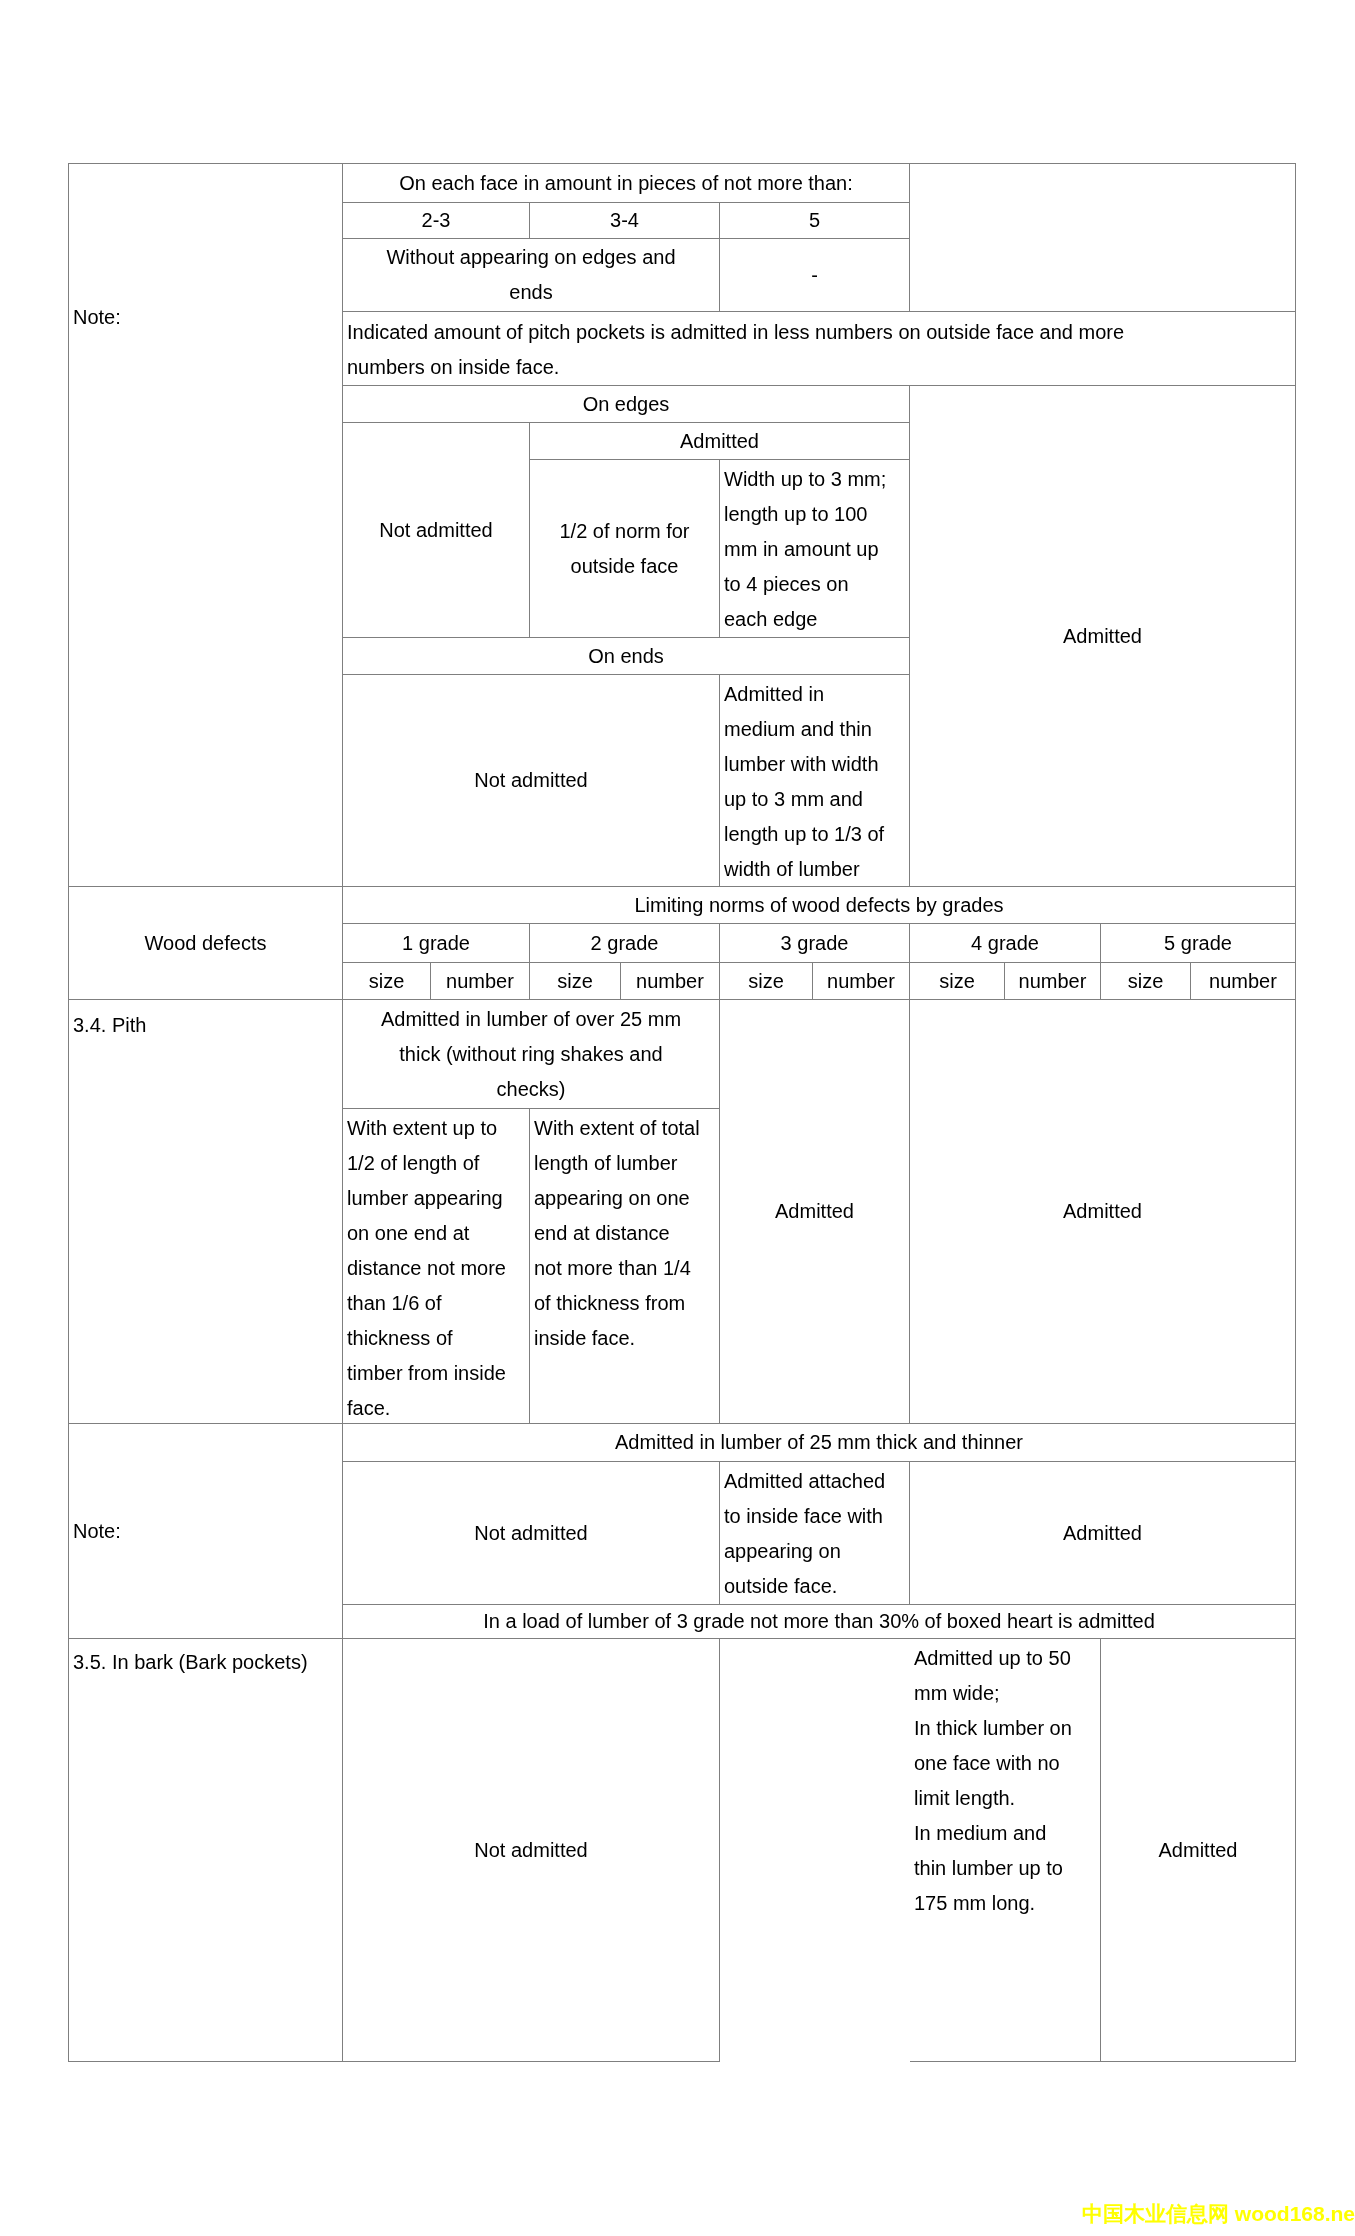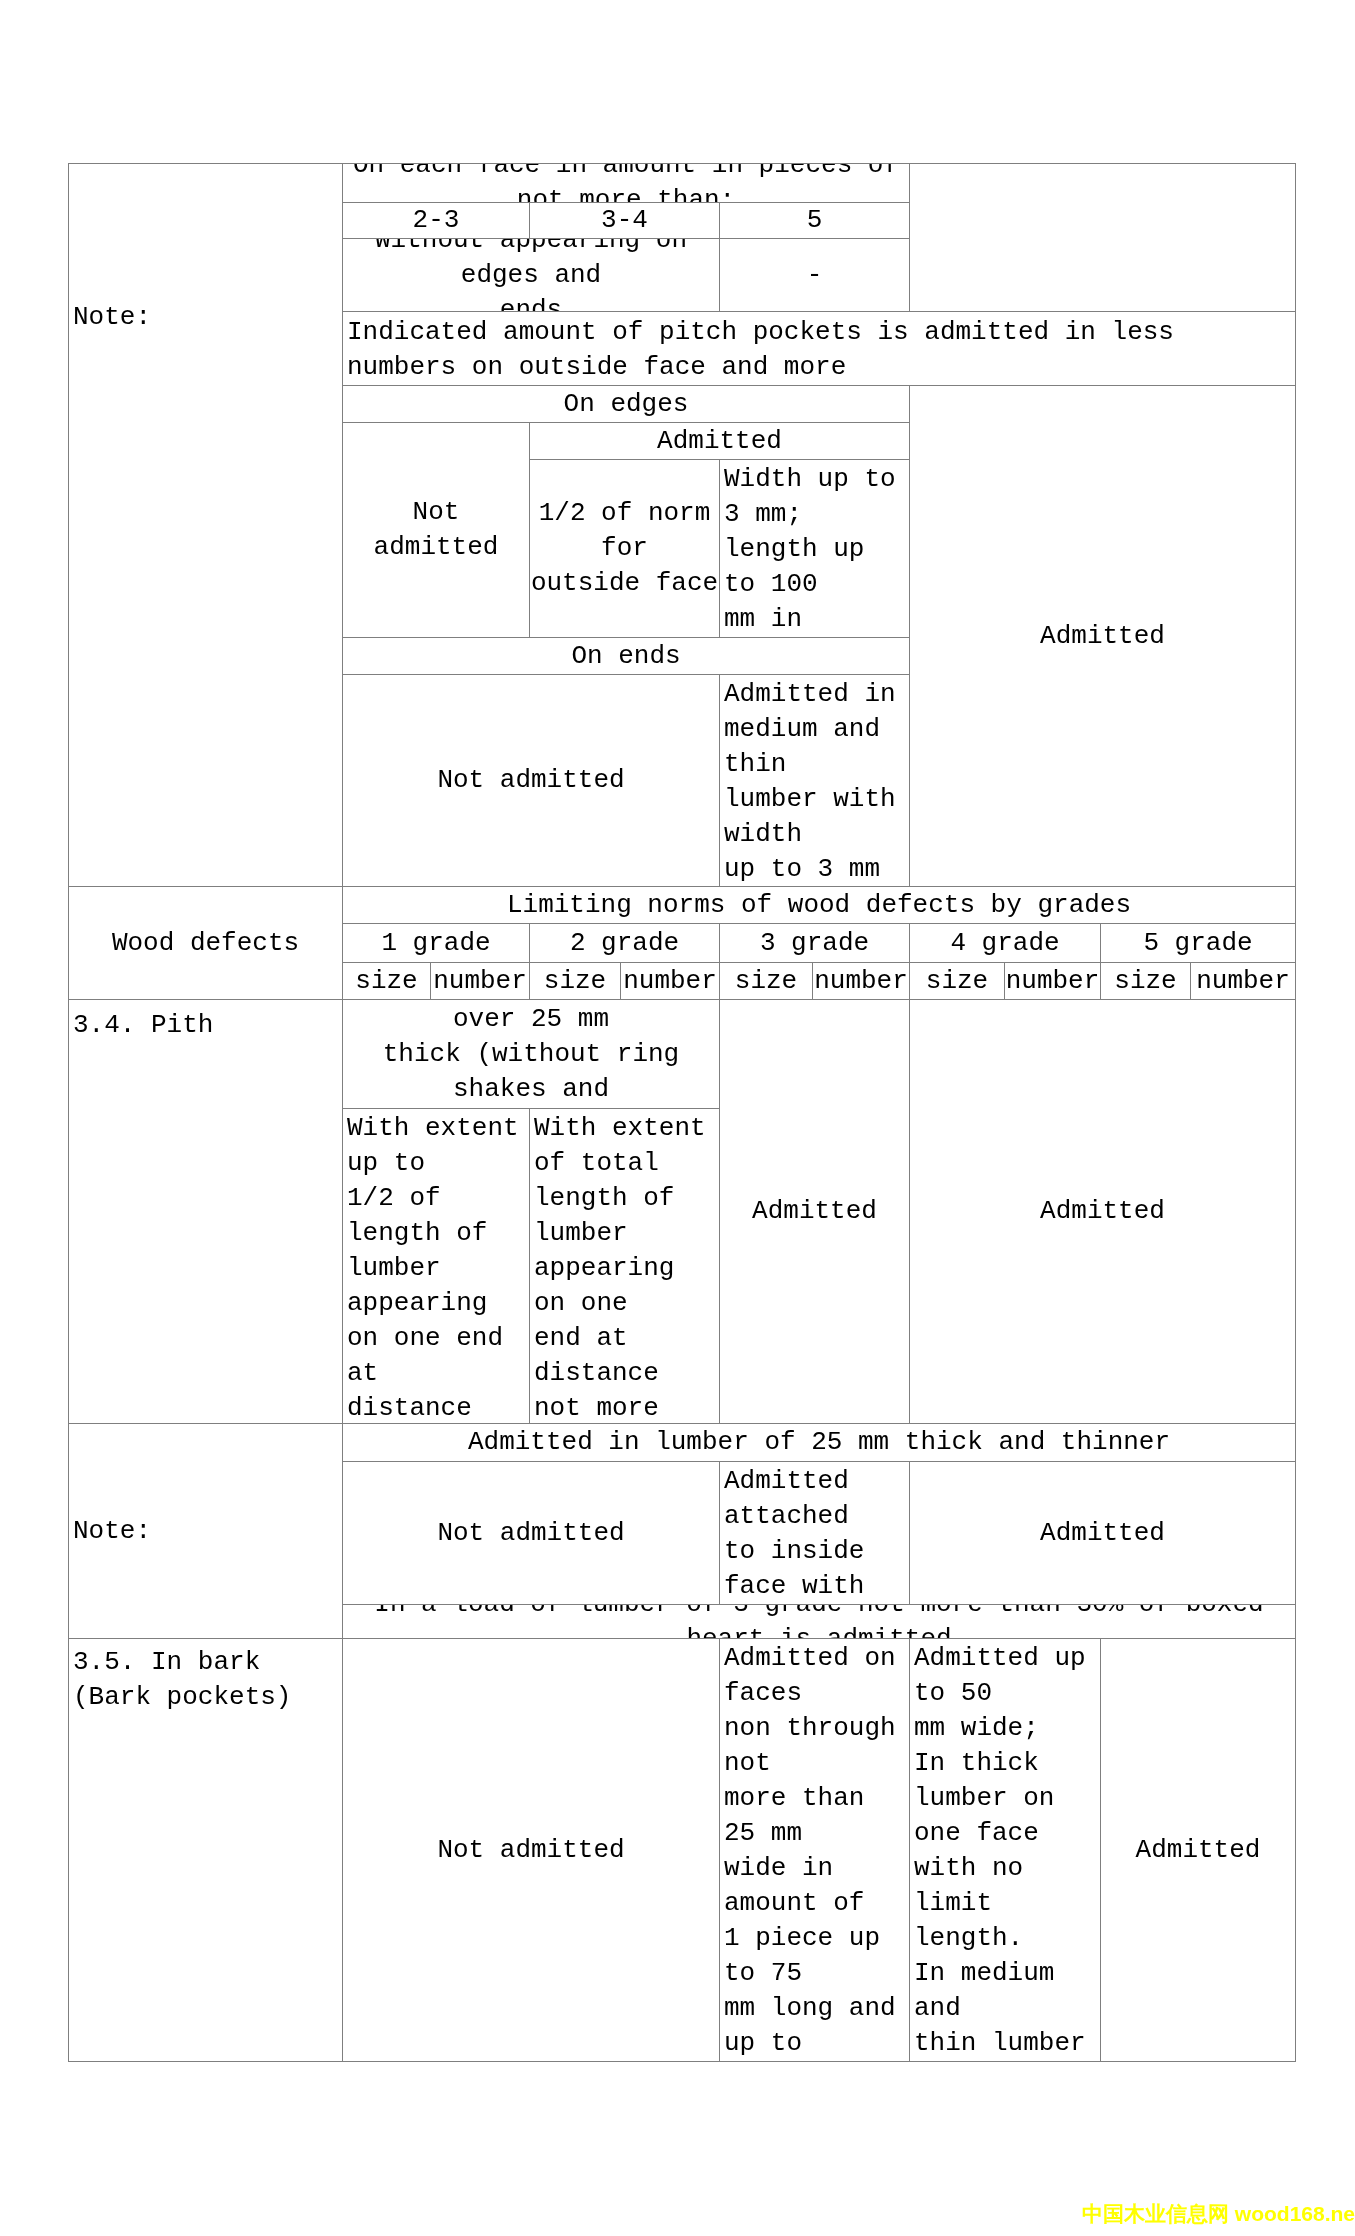--- a/index.html
+++ b/index.html
@@ -16,22 +16,22 @@
     display: grid;
     grid-template-columns: 274px 88px 99px 91px 99px 93px 97px 95px 96px 90px 105px;
     grid-template-rows: 39px 36px 73px 74px 37px 37px 178px 37px 212px 37px 39px 37px 109px 315px 38px 143px 34px 423px;
     border-top: 1.5px solid var(--bc);
     border-left: 1.5px solid var(--bc);
     background: #fff;
   }
   .c {
     border-right: 1.5px solid var(--bc);
     border-bottom: 1.5px solid var(--bc);
-    font-size: 26px; line-height: 35px;
-    display: flex; overflow: hidden; font-family: Liberation Mono, monospace;
+    font-size: 20px; line-height: 35px;
+    display: flex; overflow: hidden;
   }
   .cc { align-items: center; justify-content: center; text-align: center; }
   .tl { align-items: flex-start; justify-content: flex-start; text-align: left;
         padding: 2px 2px 0 4px; }
   .vc { align-items: center; justify-content: flex-start; padding-left: 4px; }
   .ml { white-space: pre-line; }
   .watermark {
     position: absolute; left: 1082px; top: 2200px;
     color: #ffff00; font-size: 21px; font-weight: 700;
     white-space: nowrap;
@@ -128,32 +128,20 @@
   <div class="c cc" style="grid-column:2 / span 4; grid-row:16;">Not admitted</div>
   <div class="c tl ml" style="grid-column:6 / span 2; grid-row:16;">Admitted attached
 to inside face with
 appearing on
 outside face.</div>
   <div class="c cc" style="grid-column:8 / span 4; grid-row:16;">Admitted</div>
   <div class="c cc" style="grid-column:2 / span 10; grid-row:17;">In a load of lumber of 3 grade not more than 30% of boxed heart is admitted</div>
 
   <div class="c tl" style="grid-column:1; grid-row:18; padding-top:6px;">3.5.  In bark (Bark pockets)</div>
   <div class="c cc" style="grid-column:2 / span 4; grid-row:18;">Not admitted</div>
-  <div class="c tl ml" style="grid-column:6 / span 2; grid-row:18;">Admitted on faces
-non through not
-more than 25 mm
-wide in amount of
-1 piece up to 75
-mm long and up to
-3 pieces with
-length up to 50
-mm;
-On edges 2 pieces
-up to 2 mm wide,
-not more than 15</div>
   <div class="c tl ml" style="grid-column:8 / span 2; grid-row:18;">Admitted up to 50
 mm wide;
 In thick lumber on
 one face with no
 limit length.
 In medium and
 thin lumber up to
 175 mm long.</div>
   <div class="c cc" style="grid-column:10 / span 2; grid-row:18;">Admitted</div>
 

